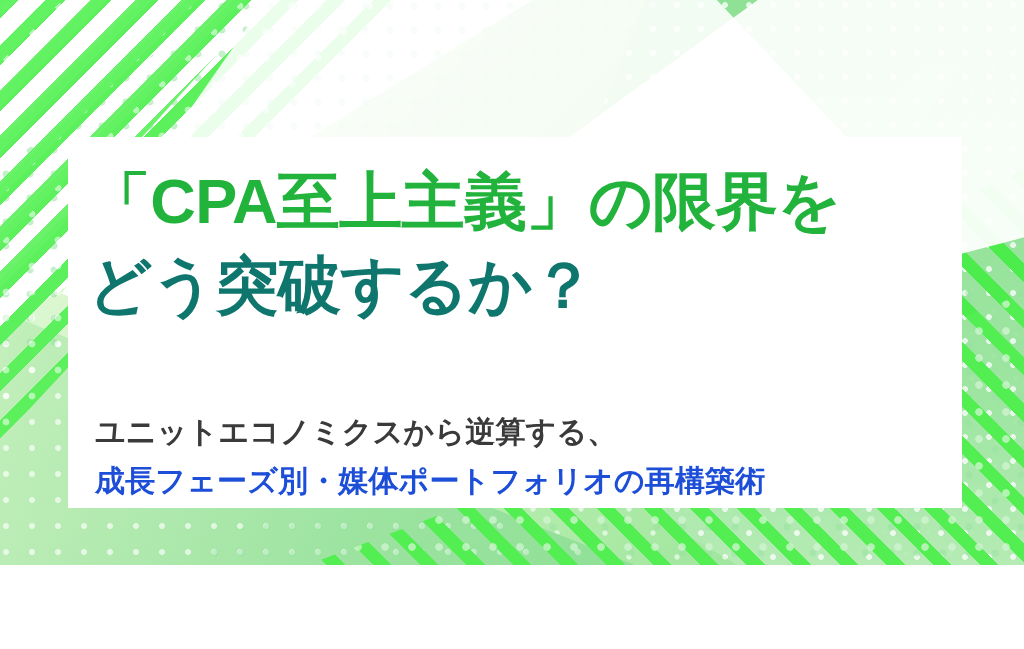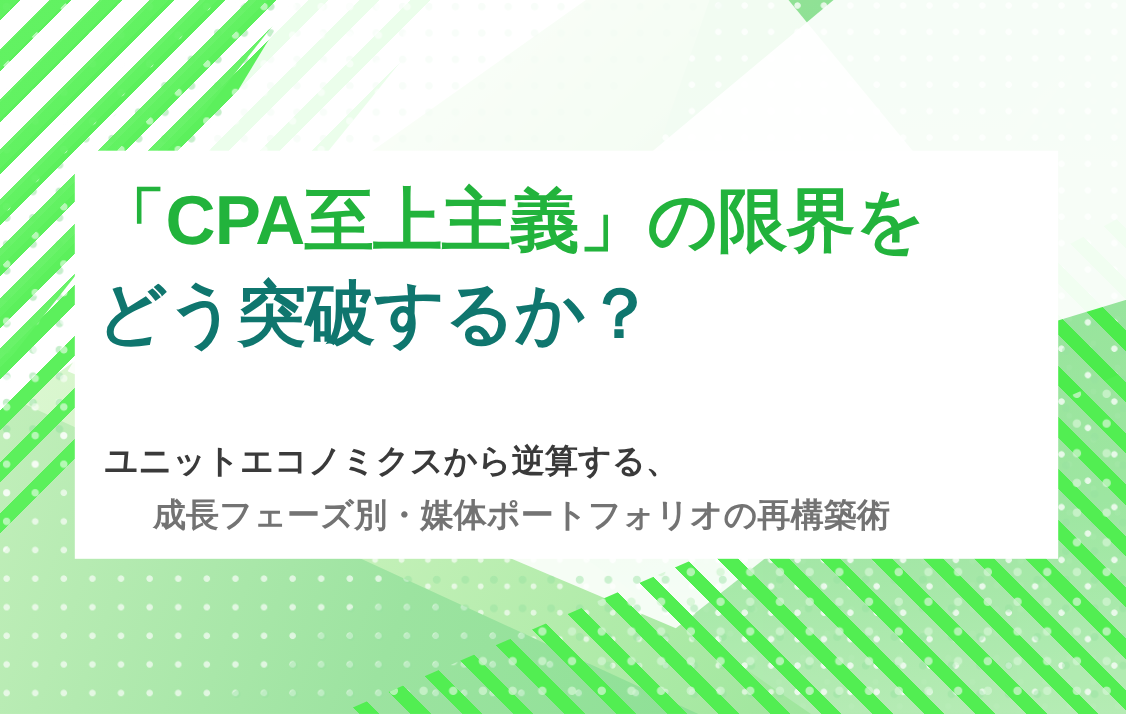--- a/index.html
+++ b/index.html
@@ -3,21 +3,21 @@
 <meta charset="utf-8">
 <style>
   html, body {
     margin: 0;
     padding: 0;
     background: #ffffff;
   }
   #stage {
     position: relative;
     width: 1024px;
-    height: 649px;
+    height: 565px;
     overflow: hidden;
     background: #ffffff;
     font-family: "Liberation Sans", "DejaVu Sans", sans-serif;
   }
 
   
   .layer { position: absolute; inset: 0; }
 
   
   .bg-wash {
@@ -157,21 +157,21 @@
     font-size: 63px;
     font-weight: 700;
     line-height: 1.33;
     letter-spacing: -0.01em;
     white-space: nowrap;
   }
 
   .subtitle-block {
     position: absolute;
     left: 95px;
-    top: 396px;
+    top: 408px;
     z-index: 20;
   }
   .subtitle-line {
     font-size: 30px;
     font-weight: 700;
     line-height: 1.62;
     letter-spacing: 0.005em;
     white-space: nowrap;
   }
 </style>
@@ -197,16 +197,16 @@
 
   <div class="card" style="background: rgb(255, 255, 255);"></div>
 
   <div class="title-block">
     <div class="title-line" style="color: rgb(34, 179, 60);">「CPA至上主義」の限界を</div>
     <div class="title-line" style="color: #0f766e;">どう突破するか？</div>
   </div>
 
   <div class="subtitle-block">
     <div class="subtitle-line" style="color: rgb(58, 58, 58);">ユニットエコノミクスから逆算する、</div>
-    <div class="subtitle-line" style="color: #737373; margin-left: 44px;">成長フェーズ別・媒体ポートフォリオの再構築術</div>
+    <div class="subtitle-line" style="color: #1d4ed8;">成長フェーズ別・媒体ポートフォリオの再構築術</div>
   </div>
 
 </div>
 
 </body></html>

